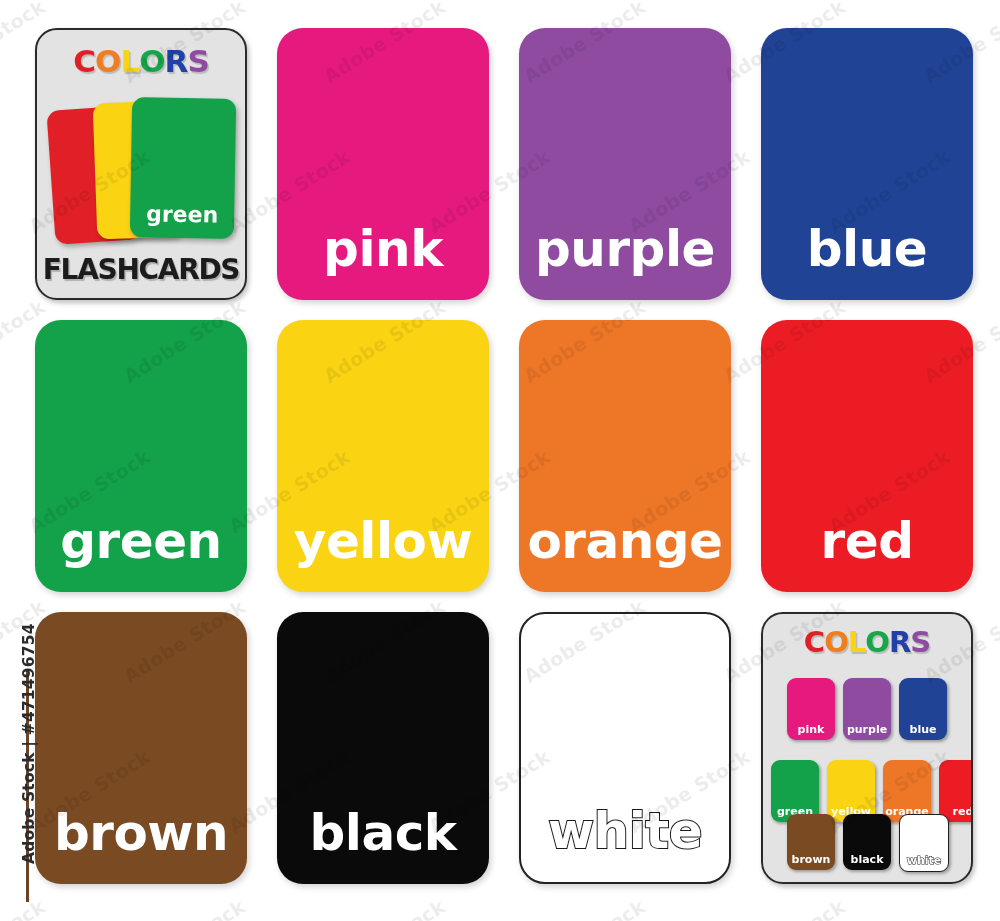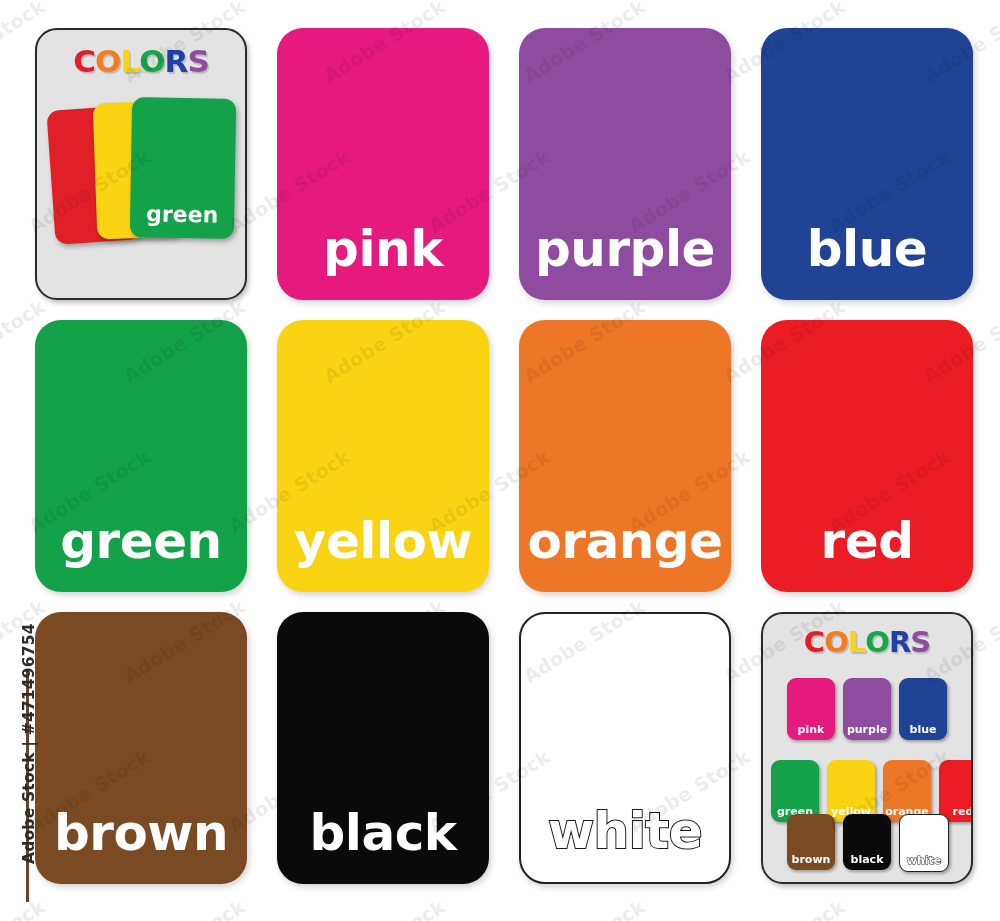--- a/index.html
+++ b/index.html
@@ -242,20 +242,21 @@
       <div class="mini-stack-card" id="stack-red" style="background: rgb(224, 32, 38);">
         <div class="sl">r</div>
       </div>
       <div class="mini-stack-card" id="stack-yel" style="background: rgb(250, 212, 19);">
         <div class="sl">y</div>
       </div>
       <div class="mini-stack-card" id="stack-grn" style="background: rgb(19, 161, 74);">
         <div class="sl">green</div>
       </div>
     </div>
+    <div id="cover-footer">FLASHCARDS</div>
   </div>
 
   <div class="card" style="background: rgb(229, 25, 126); box-shadow: rgba(0, 0, 0, 0.18) 2px 3px 6px;">
       <div class="card-label" style="color: rgb(255, 255, 255);">pink</div>
     </div>
     <div class="card" style="background: rgb(142, 75, 160); box-shadow: rgba(0, 0, 0, 0.18) 2px 3px 6px;">
       <div class="card-label" style="color: rgb(255, 255, 255);">purple</div>
     </div>
     <div class="card" style="background: rgb(32, 67, 149); box-shadow: rgba(0, 0, 0, 0.18) 2px 3px 6px;">
       <div class="card-label" style="color: rgb(255, 255, 255);">blue</div>

